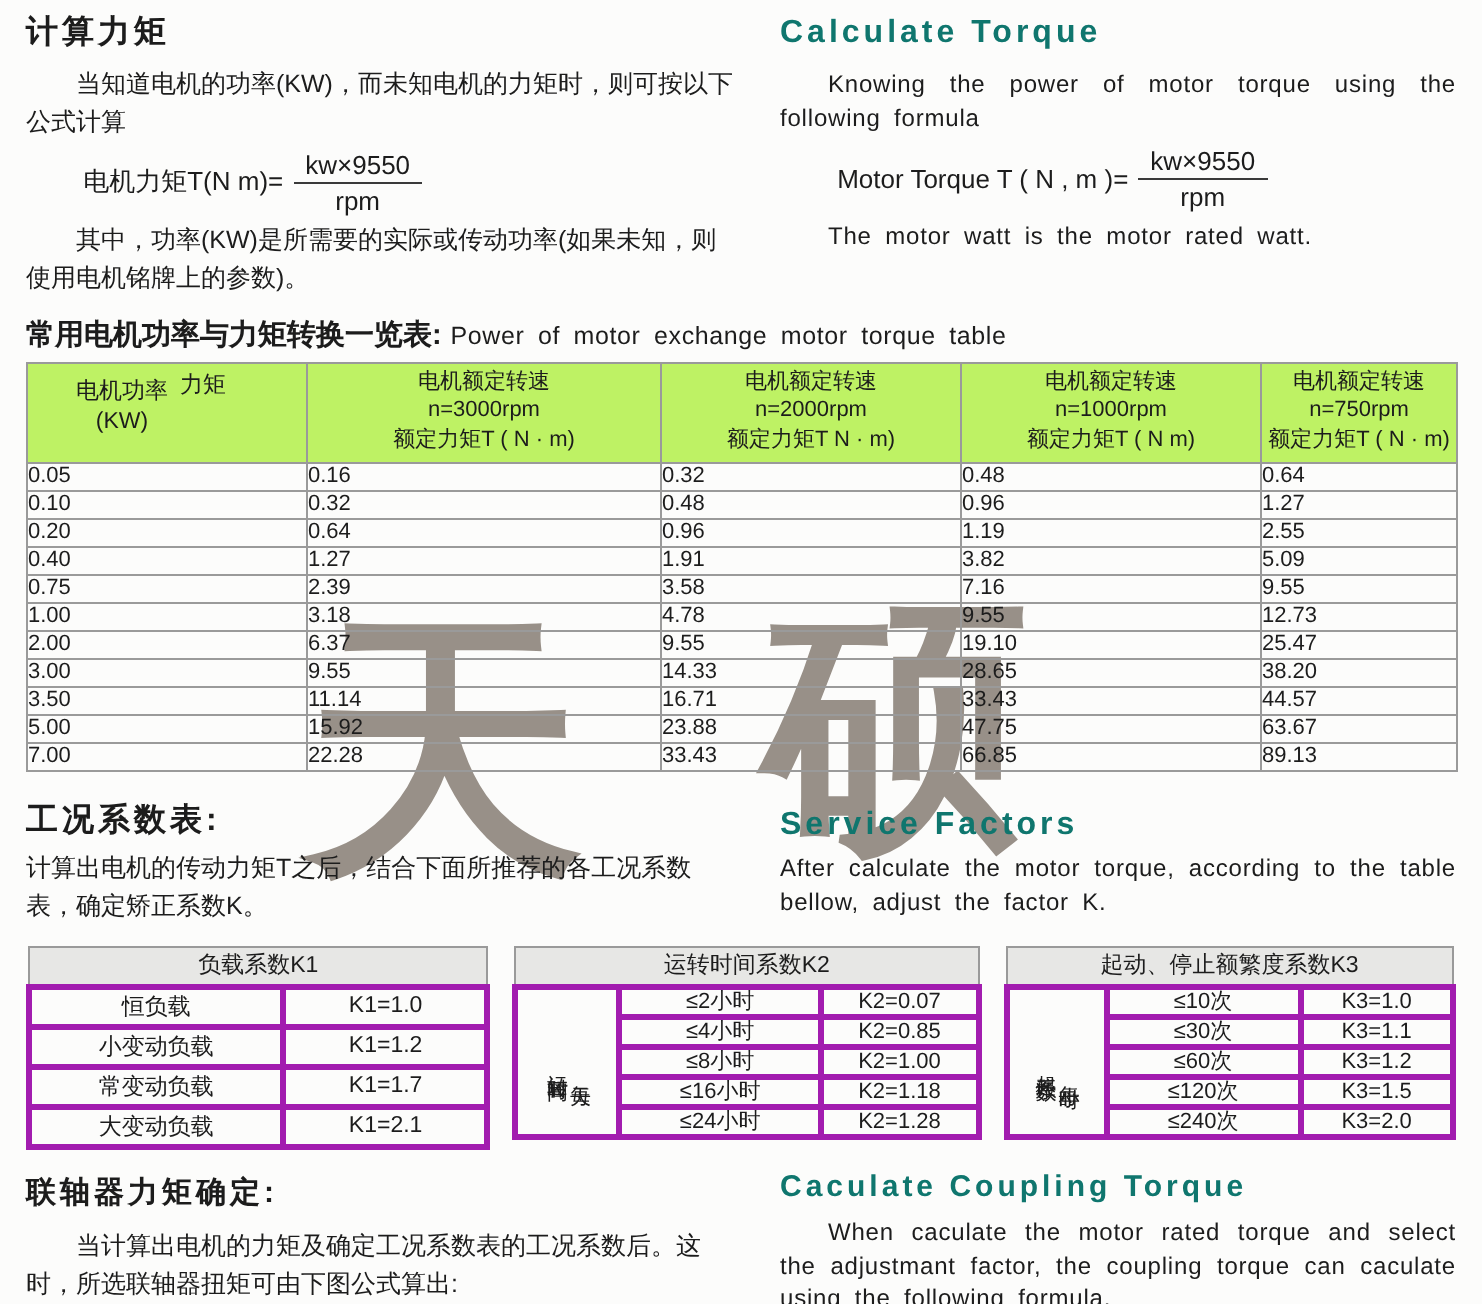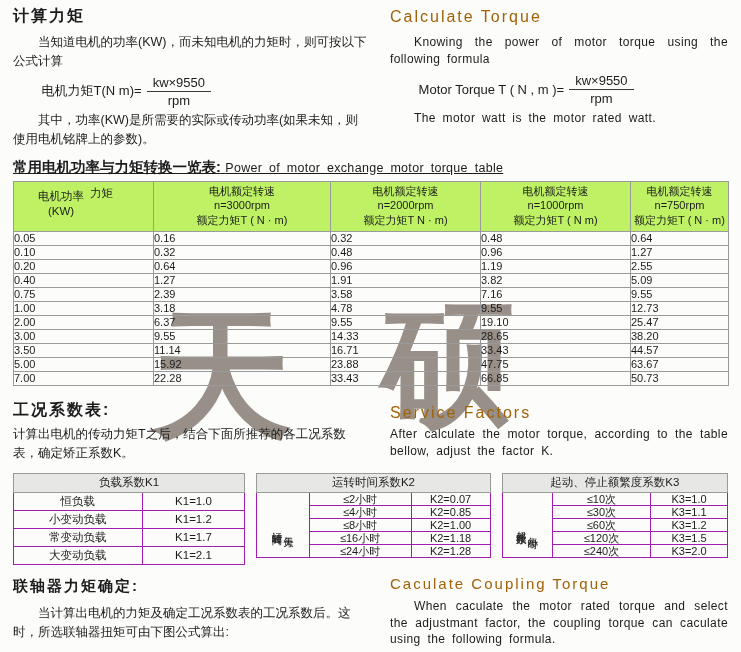--- a/index.html
+++ b/index.html
@@ -18,31 +18,31 @@
   #wm1 { left:152px; top:305px; font-size:140px; }
   #wm2 { left:382px; top:298px; font-size:132px; }
   .content { position:relative; z-index:1; }
 
   
   .two-col { display:flex; padding:0 13px; }
   .col-left  { width:357px; flex:none; }
   .col-right { flex:1; padding-left:20px; }
 
   h2.cn { font-size:16px; font-weight:bold; letter-spacing:2px; margin:6px 0 6px 0; }
-  h2.en { font-size:16px; font-weight:normal; letter-spacing:2px; margin:8px 0 8px 0; color:#a16207; }
+  h2.en { font-size:16px; font-weight:bold; letter-spacing:2px; margin:8px 0 8px 0; color:#0f766e; }
   p.cn  { font-size:12.5px; line-height:1.55; margin:0; text-indent:2em; }
   p.en  { font-size:12px;  line-height:1.45; margin:0 0 4px 0; text-align:justify; text-indent:2em; letter-spacing:.4px; word-spacing:3px; }
 
   .formula-line { display:flex; align-items:center; font-size:13px; margin:3px 0 3px 2.2em; }
   .frac { display:inline-block; text-align:center; margin-left:5px; }
   .frac .num { display:block; padding:0 6px 1px 6px; border-bottom:1px solid #3a3a3a; }
   .frac .den { display:block; padding-top:1px; }
 
   
-  .table-title { margin:8px 0 4px 13px;text-decoration:underline; }
+  .table-title { margin:8px 0 4px 13px; }
   .table-title .tt-cn { font-size:14.5px; font-weight:bold; }
   .table-title .tt-en { font-size:12.5px; letter-spacing:.3px; word-spacing:3px; }
 
   table.torque { border-collapse:collapse; margin-left:13px; width:715px; table-layout:fixed; }
   table.torque th, table.torque td { border:1px solid #9a9a9a; }
   table.torque th {
     background:#bef264; font-weight:normal; font-size:11px; line-height:1.35;
     padding:2px 0 3px 0; text-align:center;
   }
   table.torque td { font-size:11px; text-align:left; padding:0; height:13px; line-height:13px; }
@@ -51,21 +51,21 @@
     background-image:linear-gradient(to bottom right, transparent 49.5%, #9a9a9a 49.5%, #9a9a9a 50.6%, transparent 50.6%);
     background-color:#e7e7e5;
   }
   th.corner .tr-lab { position:absolute; top:4px; right:40px; font-size:11.5px; }
   th.corner .bl-lab { position:absolute; bottom:12px; left:24px; font-size:11.5px; text-align:center; line-height:1.3; }
 
   
   .ktables { display:flex; margin:8px 13px 0 13px; gap:11px; align-items:flex-start; }
   table.ktable { border-collapse:collapse; table-layout:fixed; }
   table.ktable th { background:#e7e7e5; font-weight:normal; font-size:11.5px; border:1px solid #9a9a9a; padding:1px 0 2px 0; }
-  table.ktable td { border:1px solid #a21caf; font-size:11.5px; text-align:center; padding:1px 0; }
+  table.ktable td { border:3px solid #a21caf; font-size:11.5px; text-align:center; padding:1px 0; }
   table.k2 td, table.k3 td { font-size:11px; padding:0; height:12px; line-height:12px; }
   td.side-cell { vertical-align:middle; }
   .vwrap { display:flex; justify-content:center; gap:1px; }
   .vl { writing-mode:vertical-lr; text-orientation:upright; font-size:10.5px; line-height:1; letter-spacing:1px; }
   .vl.offset { margin-top:9px; }
 
   
   .bottom { margin-top:8px; }
   h2.cn-b { font-size:15px; font-weight:bold; letter-spacing:2px; margin:4px 0 8px 0; }
   p.en-tight { margin:0; text-indent:2em; font-size:12px; line-height:1.4; text-align:justify; letter-spacing:.4px; word-spacing:3px; }
@@ -218,21 +218,21 @@
           <td>15.92</td>
           <td>23.88</td>
           <td>47.75</td>
           <td>63.67</td>
         </tr>
         <tr>
           <td>7.00</td>
           <td>22.28</td>
           <td>33.43</td>
           <td>66.85</td>
-          <td>50.73</td>
+          <td>89.13</td>
         </tr>
       </tbody>
   </table>
 
   <div class="two-col" style="margin-top:8px">
     <div class="col-left">
       <h2 class="cn" style="margin-bottom:4px">工况系数表:</h2>
       <p class="cn" style="text-indent:0">计算出电机的传动力矩T之后，结合下面所推荐的各工况系数表，确定矫正系数K。</p>
     </div>
     <div class="col-right">

